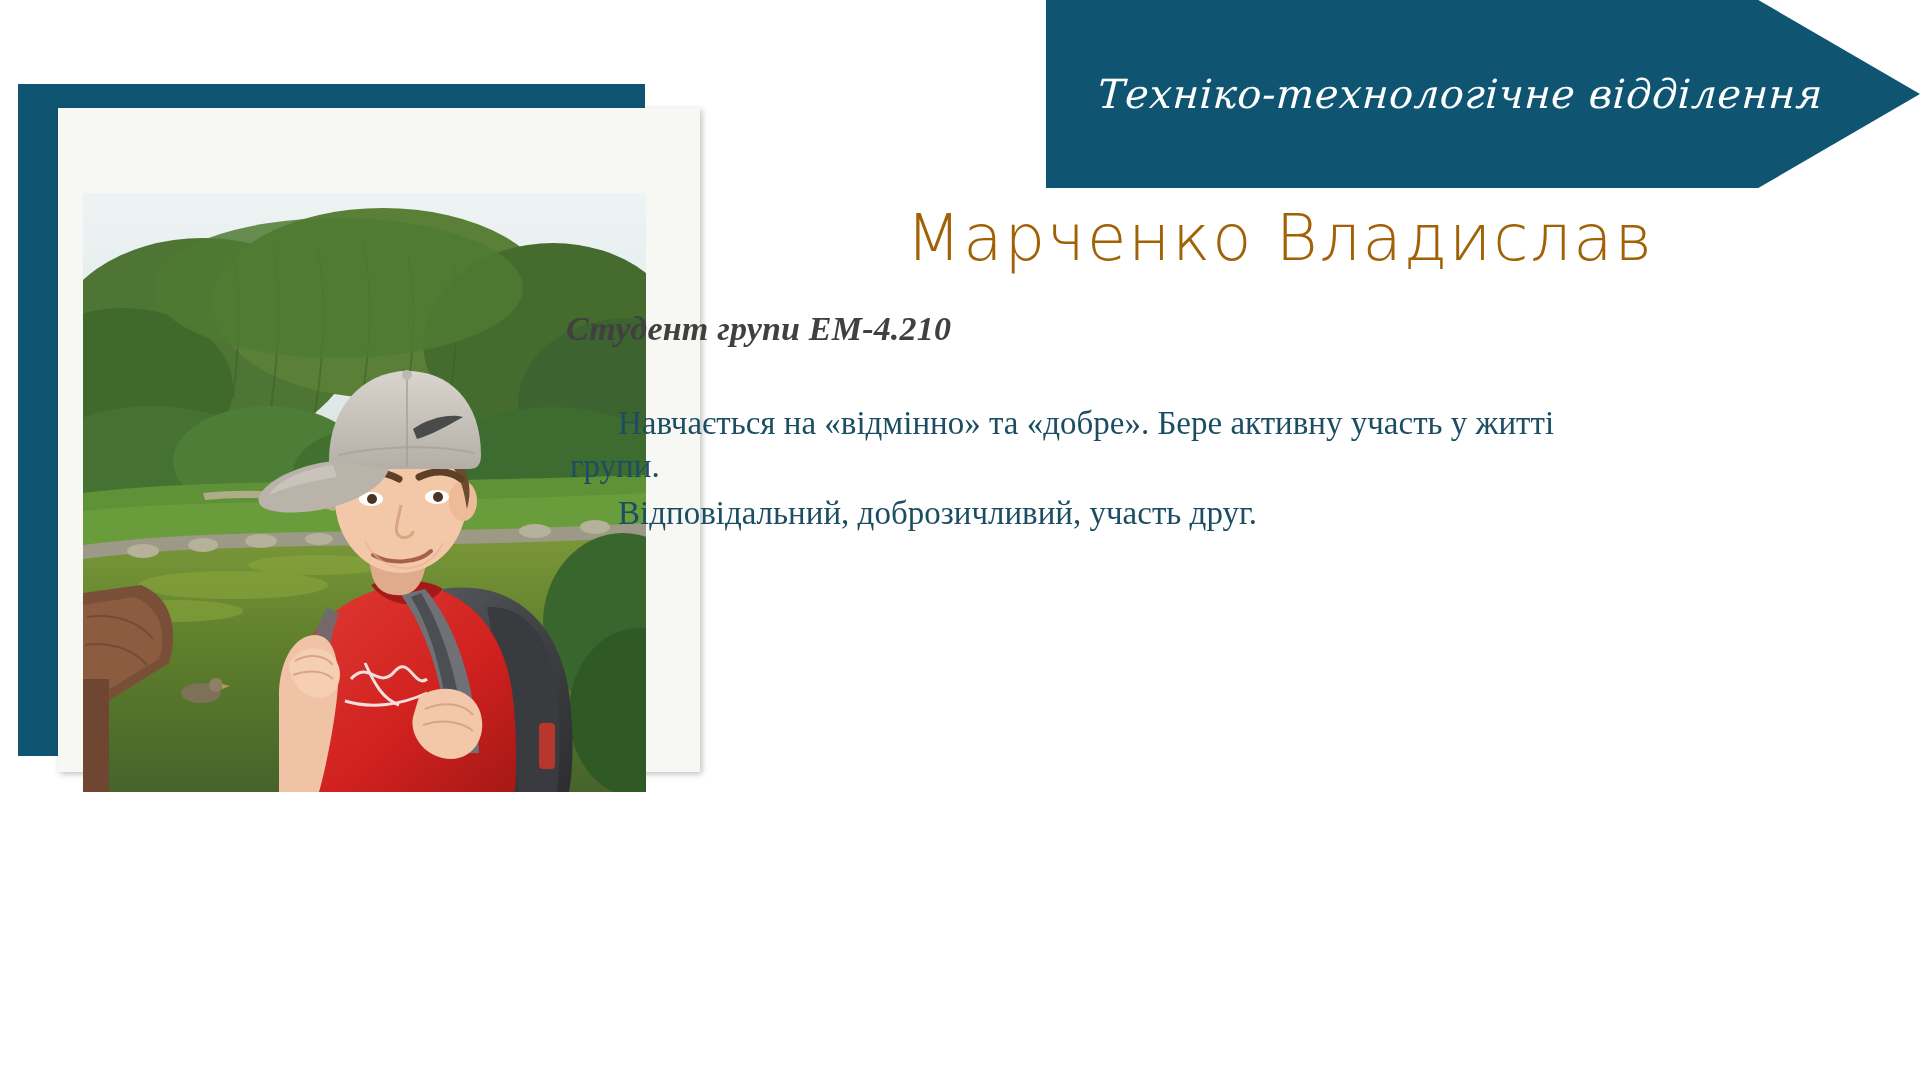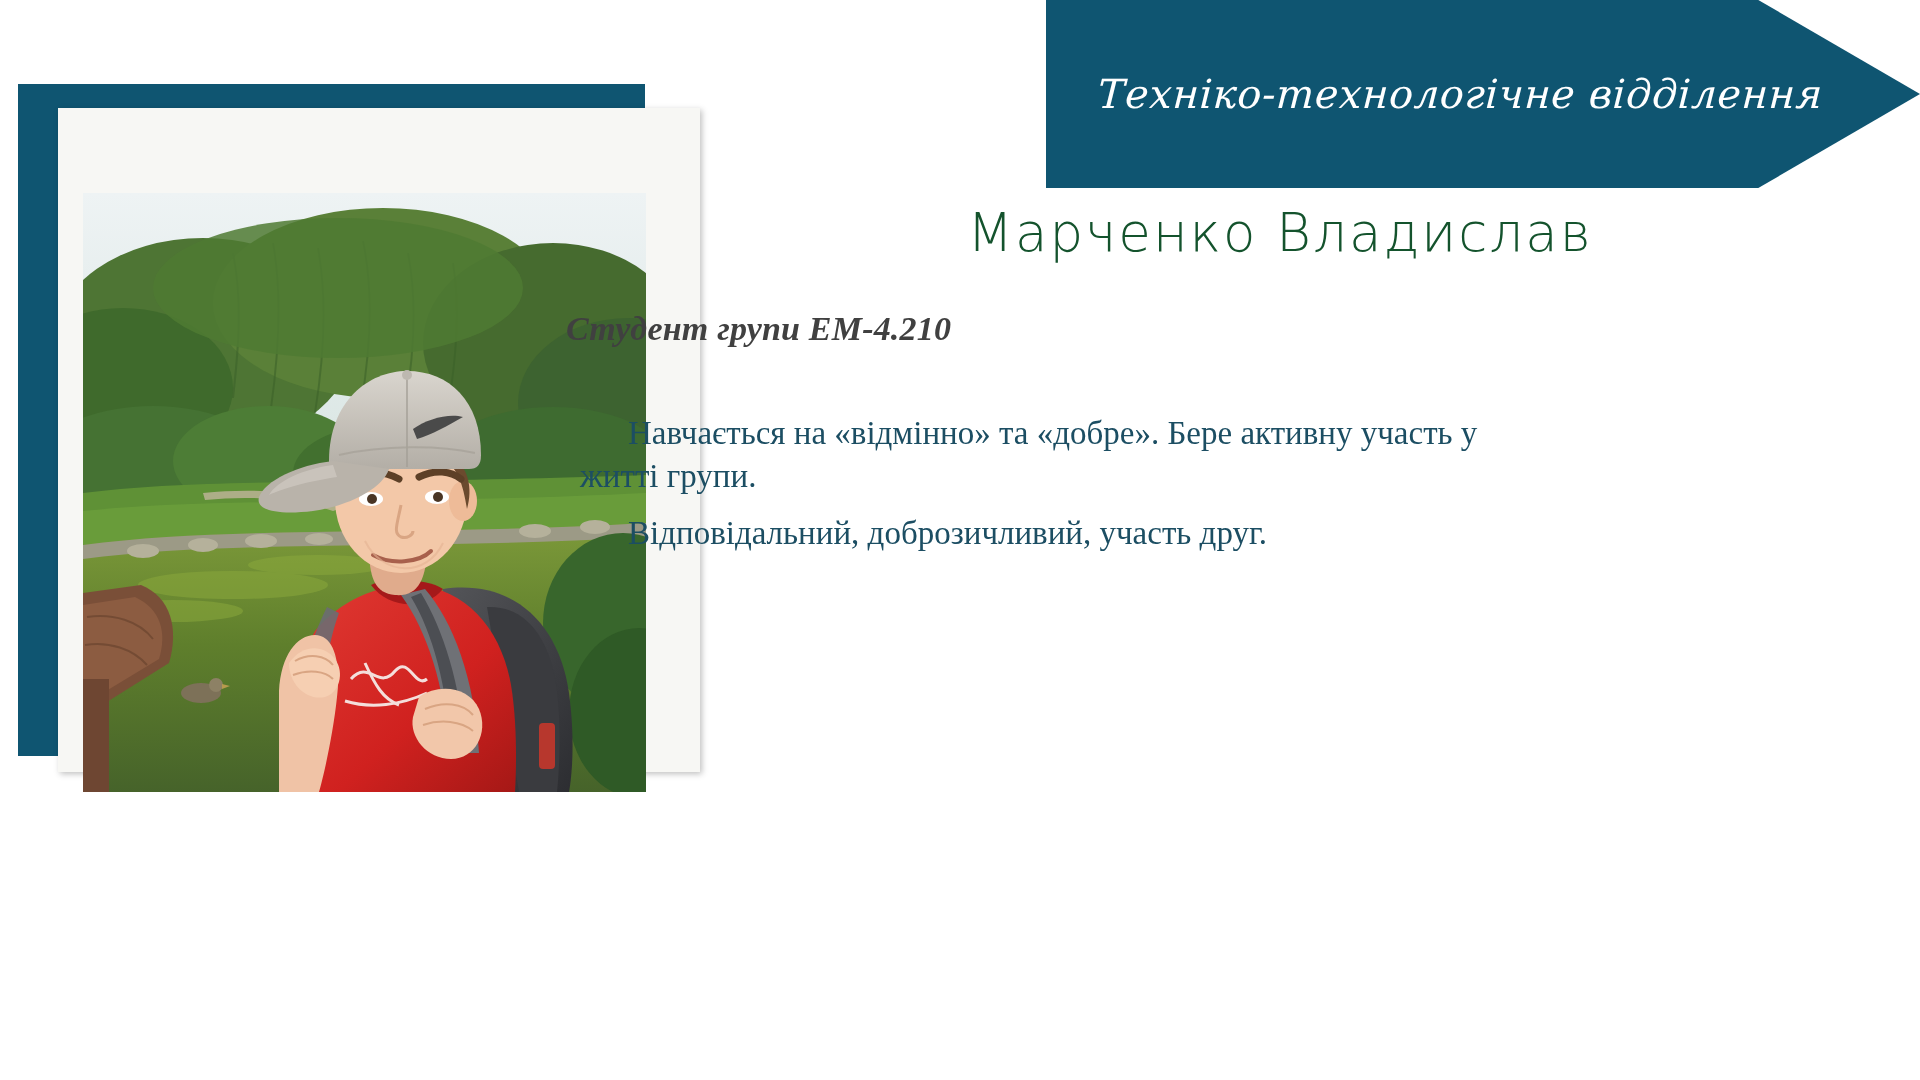--- a/index.html
+++ b/index.html
@@ -65,24 +65,24 @@
     overflow:hidden;
     background:#4e7a3c;
   }
   .photo-img svg { display:block; width:100%; height:100%; }
 
   
   .title {
     position:absolute;
     left:700px; top:206px;
     width:1160px;
-    color:#14532d;
+    color:#a16207;
     font-family:"DejaVu Sans", sans-serif;
     font-weight:300;
-    font-size:53px;
+    font-size:64px;
     line-height:1.0;
     letter-spacing:2px;
     white-space:nowrap;
     text-align:center;
   }
   .subtitle {
     position:absolute;
     left:566px; top:310px;
     color:#404040;
     font-family:"Liberation Serif", serif;
@@ -94,21 +94,21 @@
   }
   .body-text {
     position:absolute;
     left:566px; top:398px;
     width:1010px;
     color:#1C4E63;
     font-family:"Liberation Serif", serif;
     font-size:33px;
     line-height:43px;
   }
-  .body-text p { margin:14px; }
+  .body-text p { margin:4px; }
   .body-text p.indent { text-indent:48px; }
 </style>
 </head>
 <body>
 
 <div class="slide">
 
   <div class="banner">
     <div class="banner-label">Техніко-технологічне відділення</div>
   </div>

